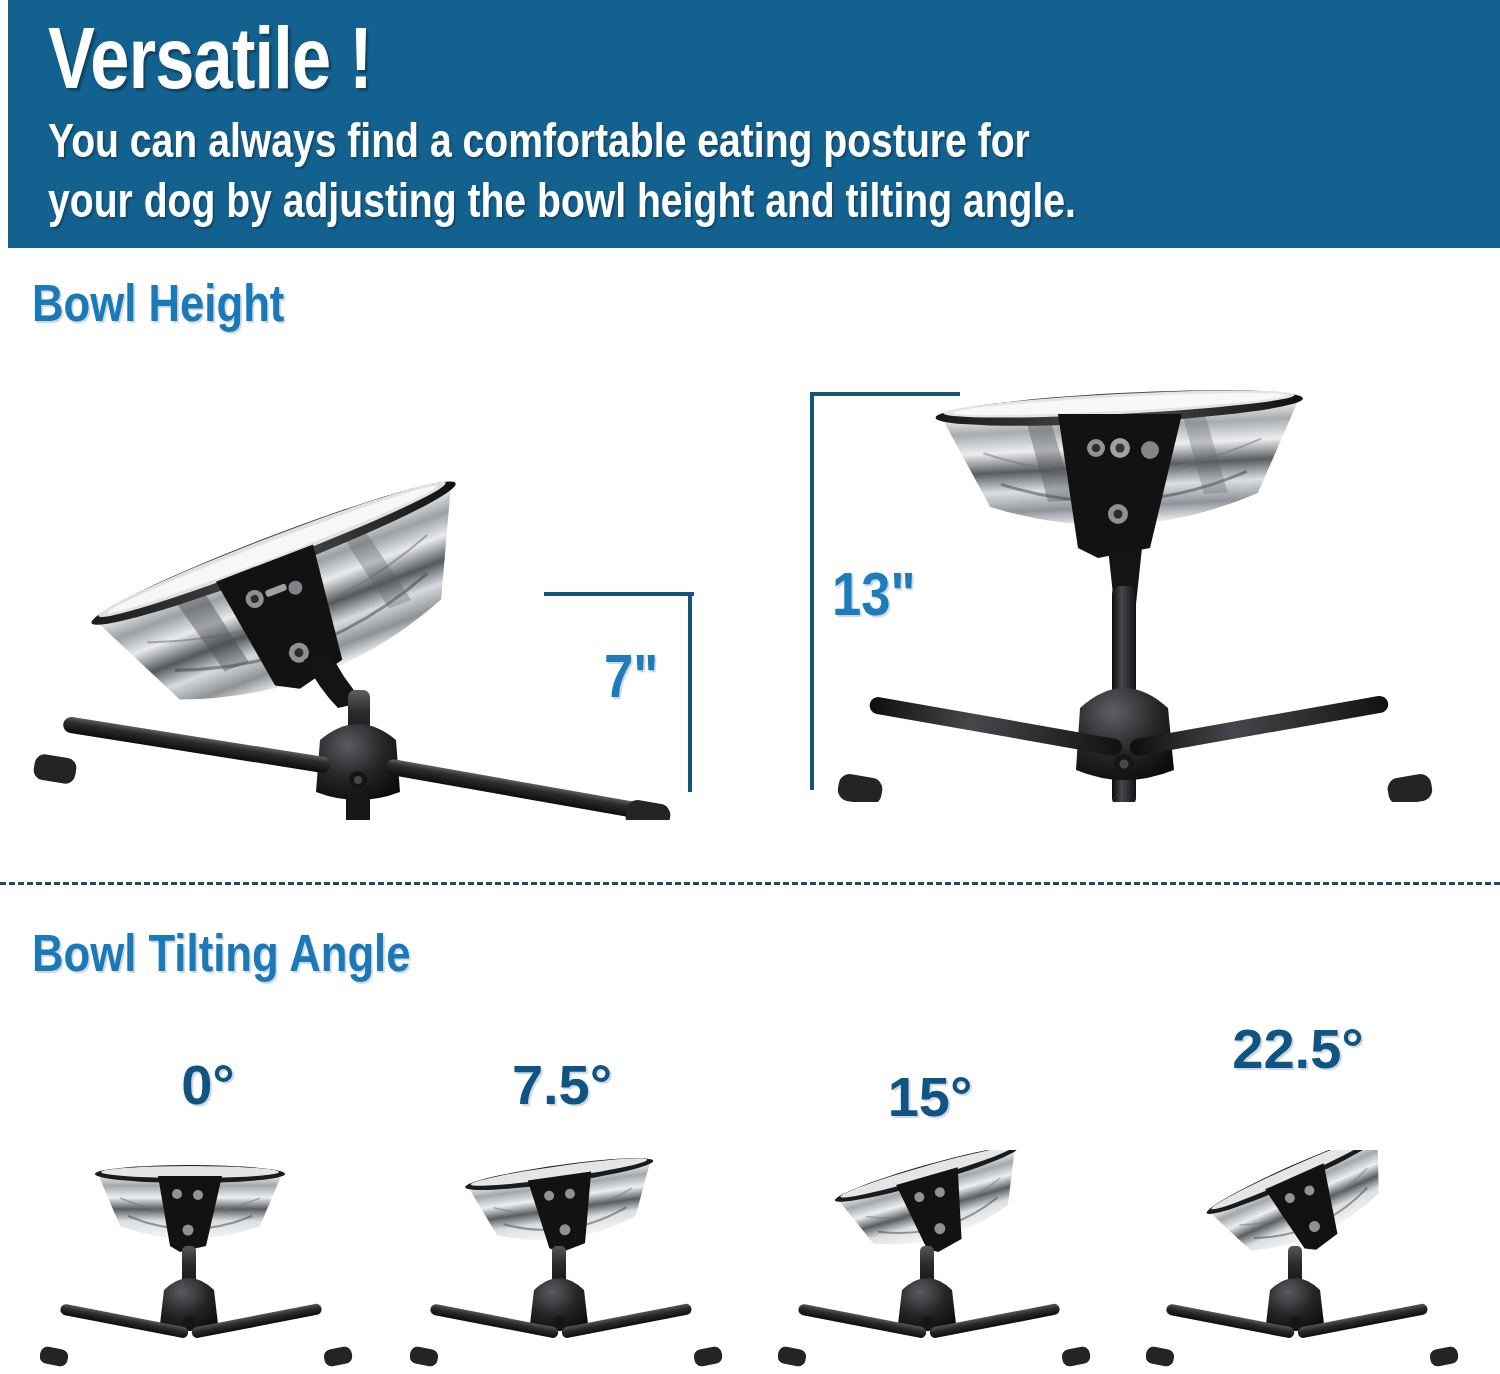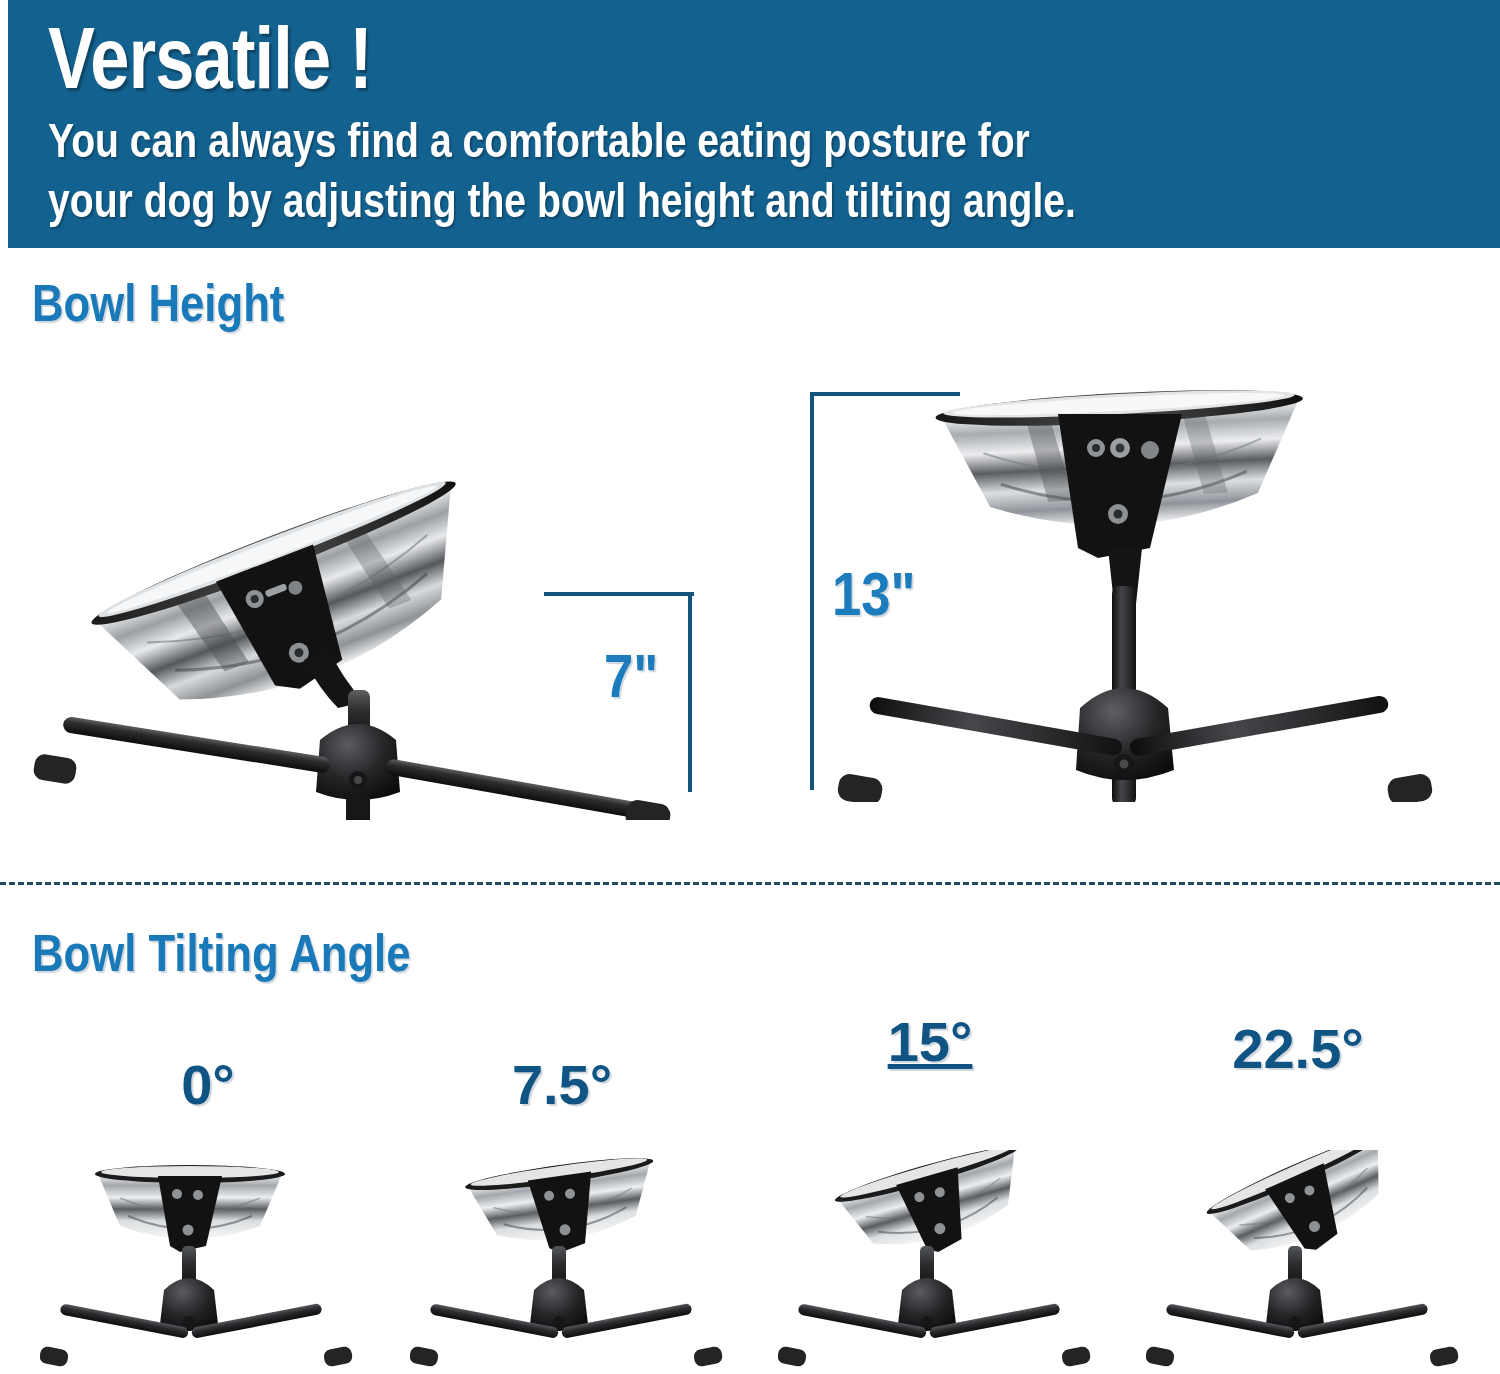--- a/index.html
+++ b/index.html
@@ -238,21 +238,21 @@
 <div class="dim-hline" style="left:810px; top:392px; width:150px;"></div>
 <div class="dim-vline" style="left:810px; top:392px; height:398px;"></div>
 <div class="dim-label" id="dim-label-13">13"</div>
 
 <div id="divider"></div>
 
 <div class="section-heading" id="heading-tilting-angle">Bowl Tilting Angle</div>
 
 <div class="angle-label" style="left:98px;  top:1056px;">0°</div>
 <div class="angle-label" style="left:452px; top:1056px;">7.5°</div>
-<div class="angle-label" style="left:820px; top:1013px;text-decoration:underline;">15°</div>
+<div class="angle-label" style="left:820px; top:1068px;">15°</div>
 <div class="angle-label" style="left:1188px; top:1020px;">22.5°</div>
 
 <div class="unit" style="left:40px; top:1150px;">
   <svg width="330" height="224" viewBox="0 0 330 224" aria-hidden="true">
     <defs>
       <linearGradient id="steelC0" x1="0" y1="0" x2="0" y2="1">
         <stop offset="0%" stop-color="#f3f4f5"></stop>
           <stop offset="18%" stop-color="#a3a8ac"></stop>
         <stop offset="36%" stop-color="#eceef0"></stop>
           <stop offset="54%" stop-color="#5a5d60"></stop>

